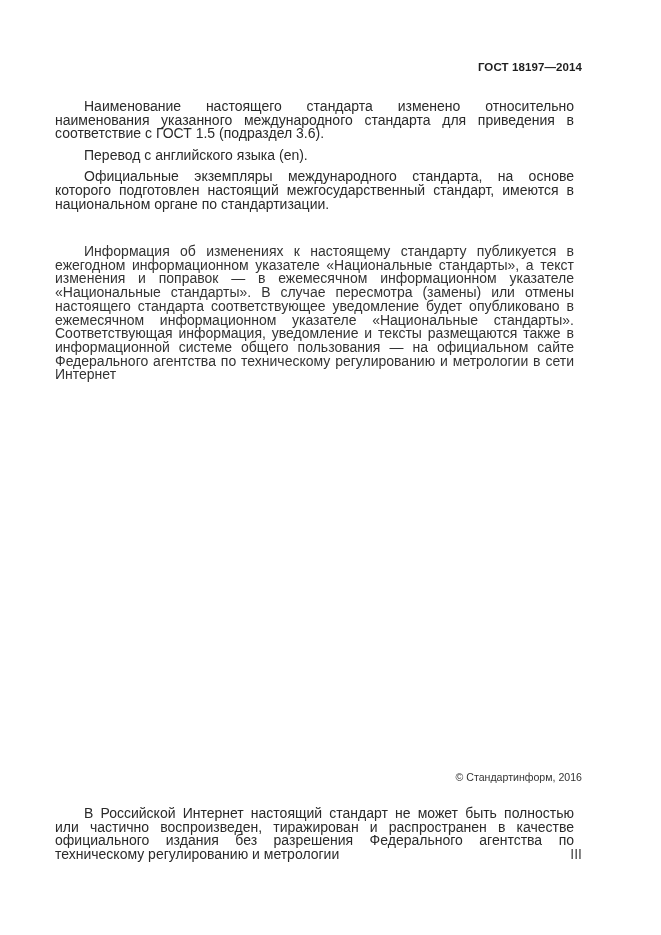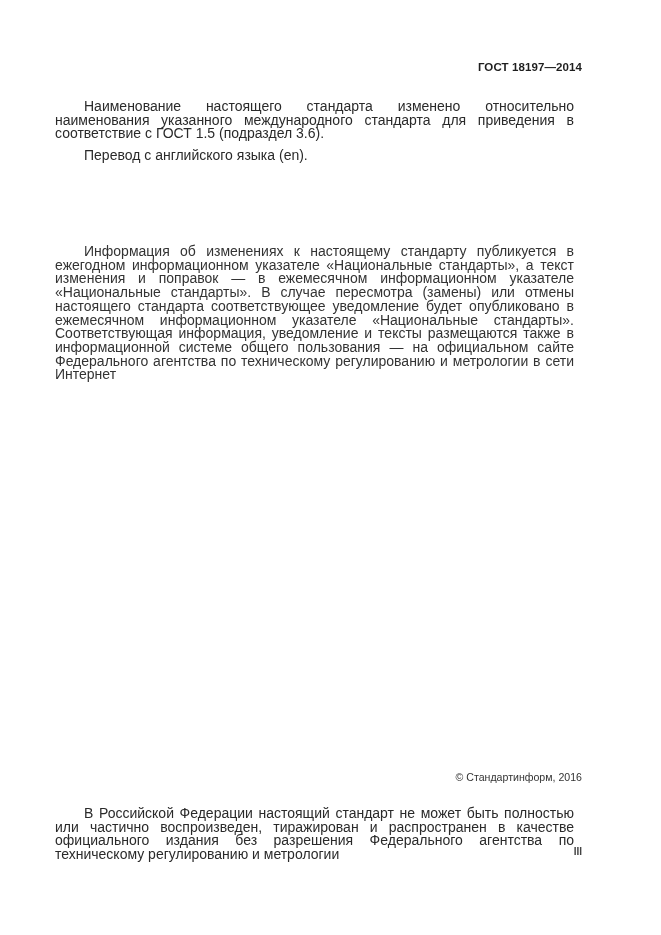--- a/index.html
+++ b/index.html
@@ -71,43 +71,43 @@
   .block-legal {
     position: absolute;
     top: 799px;
     left: 0;
     width: 535px;
   }
   .page-number {
     position: absolute;
     top: 846px;
     right: 0;
-    font-size: 10px;
+    font-size: 14px;
     color: #444444;
-    font-weight: bold;
   }
 </style>
 </head>
 <body>
 
 <div class="page">
 
   <div class="header-title">ГОСТ 18197—2014</div>
 
   <div class="block-1">
     <p class="para last-left">Наименование настоящего стандарта изменено относительно наименования указанного международного стандарта для приведения в соответствие с ГОСТ 1.5 (подраздел 3.6).</p>
     <p class="para last-left">Перевод с английского языка (en).</p>
+    <p class="para last-left">Официальные экземпляры международного стандарта, на основе которого подготовлен настоящий межгосударственный стандарт, имеются в национальном органе по стандартизации.</p>
   </div>
 
 
   <div class="block-info">
     <p class="para last-left">Информация об изменениях к настоящему стандарту публикуется в ежегодном информационном указателе «Национальные стандарты», а текст изменения и поправок — в ежемесячном информационном указателе «Национальные стандарты». В случае пересмотра (замены) или отмены настоящего стандарта соответствующее уведомление будет опубликовано в ежемесячном информационном указателе «Национальные стандарты». Соответствующая информация, уведомление и тексты размещаются также в информационной системе общего пользования — на официальном сайте Федерального агентства по техническому регулированию и метрологии в сети Интернет</p>
   </div>
 
   <div class="copyright">© Стандартинформ, 2016</div>
 
   <div class="block-legal">
-    <p class="para last-left">В Российской Федерации настоящий стандарт не может быть полностью или частично воспроизведен, тиражирован и распространен в качестве официального издания без разрешения Федерального агентства по техническому регулированию и метрологии</p>
+    <p class="para last-left">В Российской Интернет настоящий стандарт не может быть полностью или частично воспроизведен, тиражирован и распространен в качестве официального издания без разрешения Федерального агентства по техническому регулированию и метрологии</p>
   </div>
 
   <div class="page-number">III</div>
 
 </div>
 
 </body></html>

